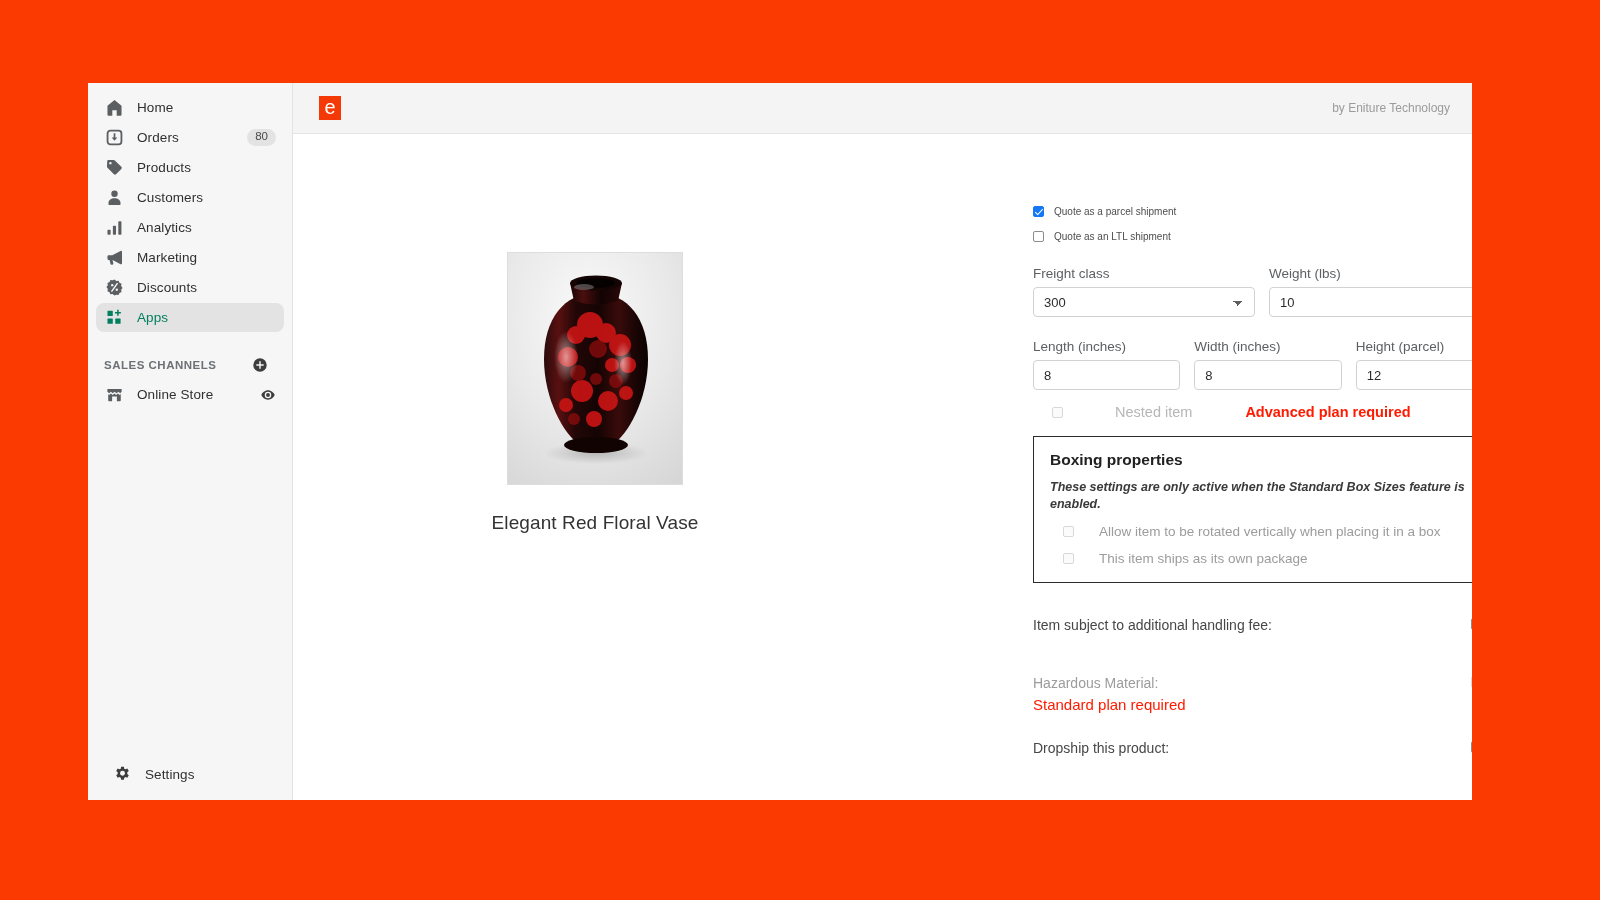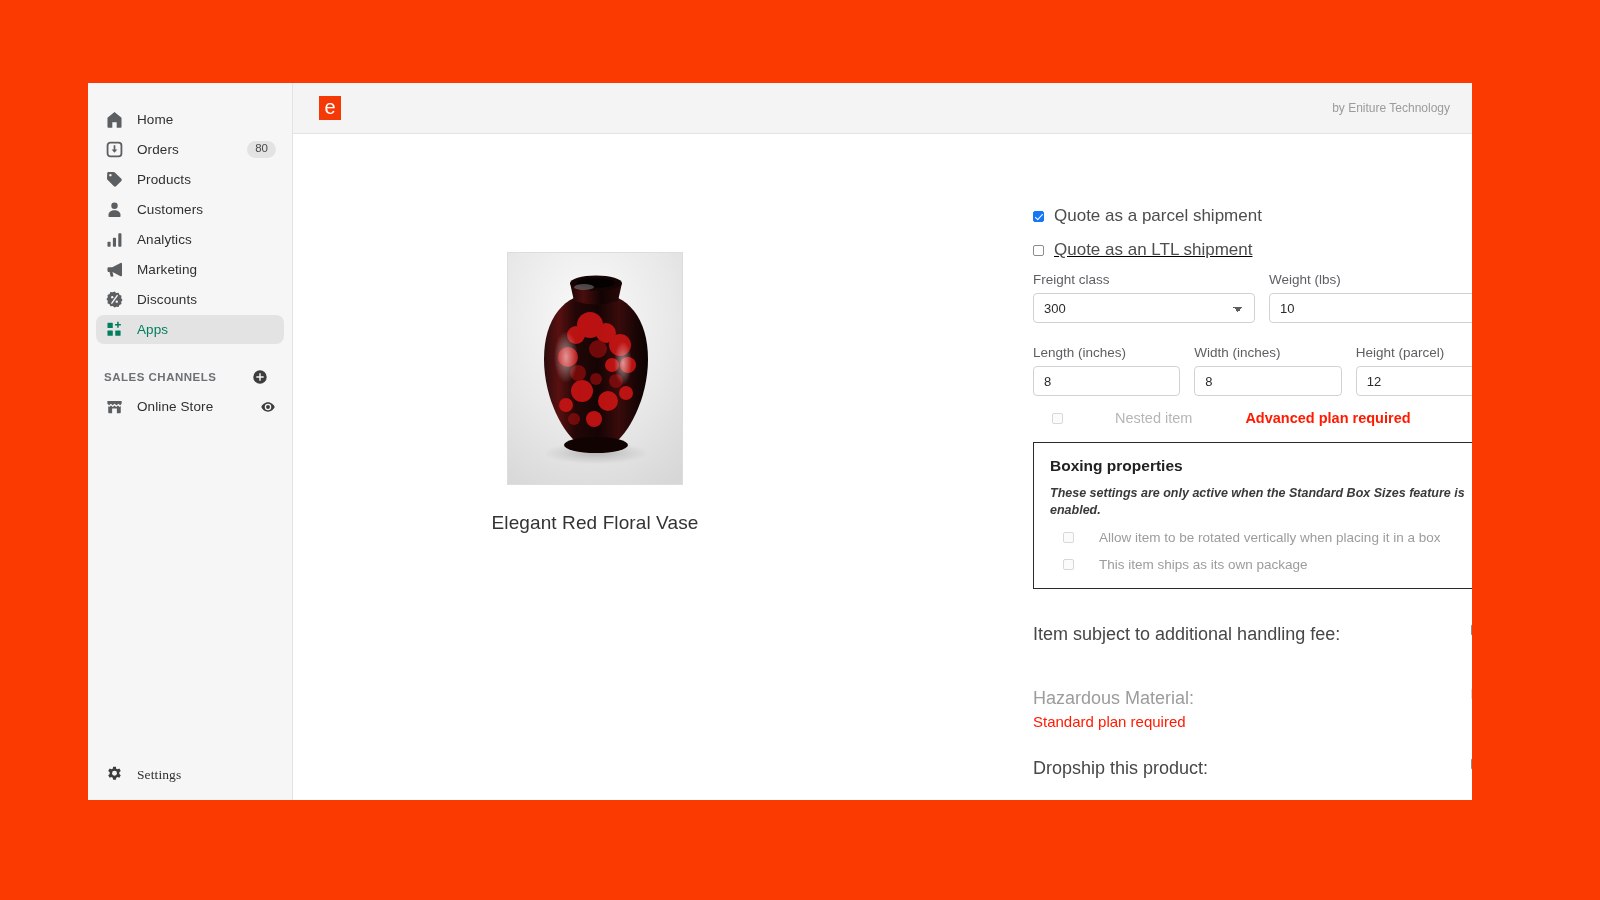--- a/index.html
+++ b/index.html
@@ -21,21 +21,21 @@
   }
 
   
   #sidebar {
     width: 205px;
     min-width: 205px;
     background: #F6F6F7;
     border-right: 1px solid #E1E3E5;
     display: flex;
     flex-direction: column;
-    padding-top: 22px;
+    padding-top: 10px;
     position: relative;
   }
   .nav-list { padding: 0 8px; }
   .nav-item {
     display: flex;
     align-items: center;
     height: 29px;
     padding: 0 8px;
     border-radius: 8px;
     margin-bottom: 1px;
@@ -81,23 +81,22 @@
     font-weight: 600;
     color: #6D7175;
     letter-spacing: 0.5px;
   }
   .section-action { margin-left: auto; display: flex; align-items: center; }
 
   .nav-trailing { margin-left: auto; display: flex; align-items: center; }
 
   #settings-row {
     position: absolute;
-    bottom: 10px; left: 0; right: 0;
+    bottom: 10px; left: 8px; right: 0;
     padding: 0 8px;
-    font-family: Liberation Serif, serif;
   }
 
   
   #main {
     flex: 1;
     background: #ffffff;
     display: flex;
     flex-direction: column;
     min-width: 0;
   }
@@ -193,21 +192,21 @@
     cursor: default;
   }
 
   .cbrow {
     display: flex;
     align-items: center;
     margin-bottom: 14px;
   }
   .cbrow .cbl {
     margin-left: 10px;
-    font-size: 17px;
+    font-size: 10px;
     color: #4D4D4D;
   }
 
   .field-grid { display: flex; }
   .field { margin-right: 14px; }
   .field-label {
     font-size: 13.5px;
     color: #5C5F62;
     margin-bottom: 6px;
     display: block;
@@ -293,21 +292,21 @@
   }
 
   
   .wide-row {
     display: flex;
     align-items: flex-start;
     width: 450px;
     margin-top: 30px;
   }
   .wide-row .wlabel {
-    font-size: 18px;
+    font-size: 14px;
     color: #474747;
     line-height: 1.45;
   }
   .wide-row .wlabel.muted { color: #9C9C9C; }
   .wide-row .wwarn {
     display: block;
     color: #FF1A00;
     font-size: 15px;
     font-weight: 400;
     margin-top: 2px;
@@ -530,21 +529,21 @@
         <div id="product-title">Elegant Red Floral Vase</div>
       </div>
 
       <div id="form-col">
 
         <div class="cbrow">
           <input type="checkbox" class="cb" checked="" style="">
           <span class="cbl">Quote as a parcel shipment</span>
         </div>
 
-        <div class="cbrow" style="margin-bottom:12px;text-decoration:underline;">
+        <div class="cbrow" style="margin-bottom:24px;">
           <input type="checkbox" class="cb" style="">
           <span class="cbl">Quote as an LTL shipment</span>
         </div>
 
         <div class="field-grid">
           <div class="field" style="width:222px">
             <span class="field-label">Freight class</span>
             <select class="field-input">
               <option>300</option>
             </select>

